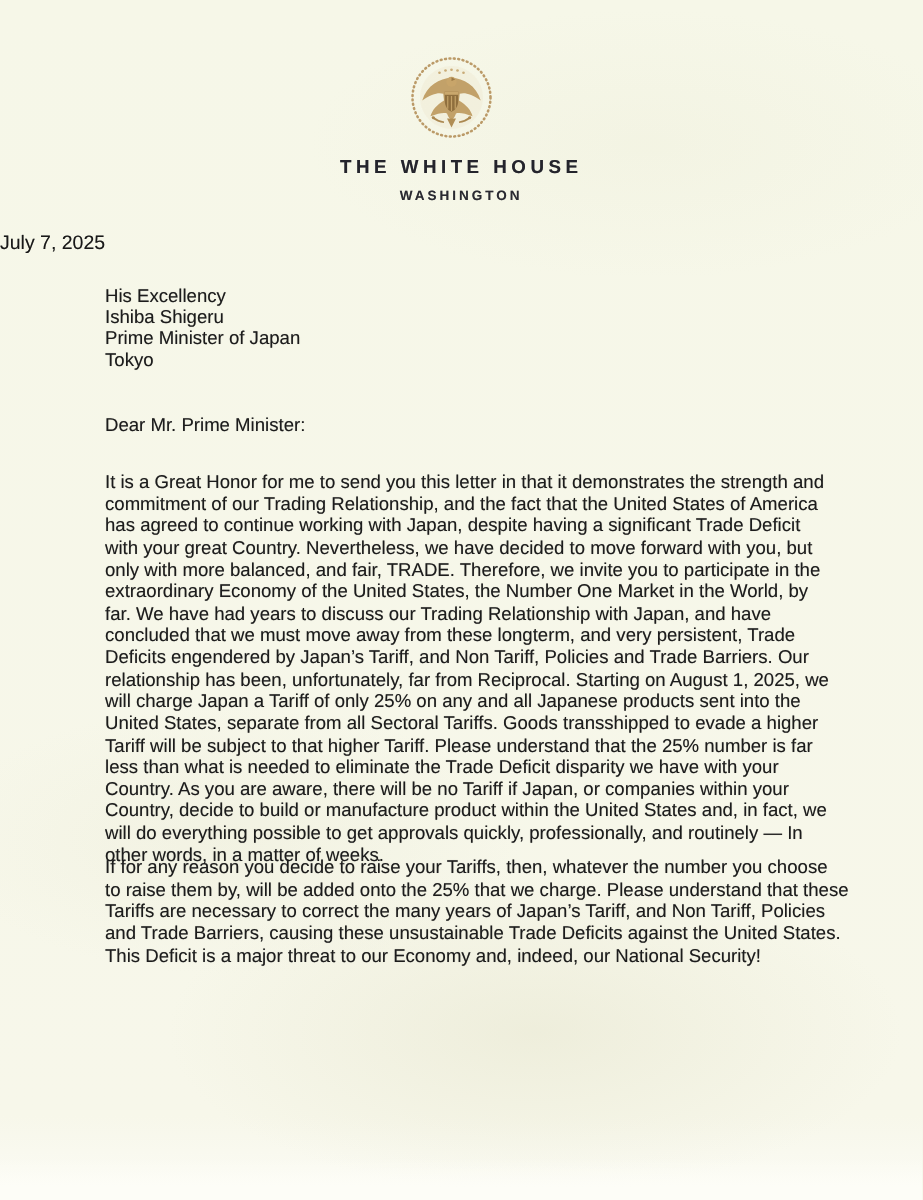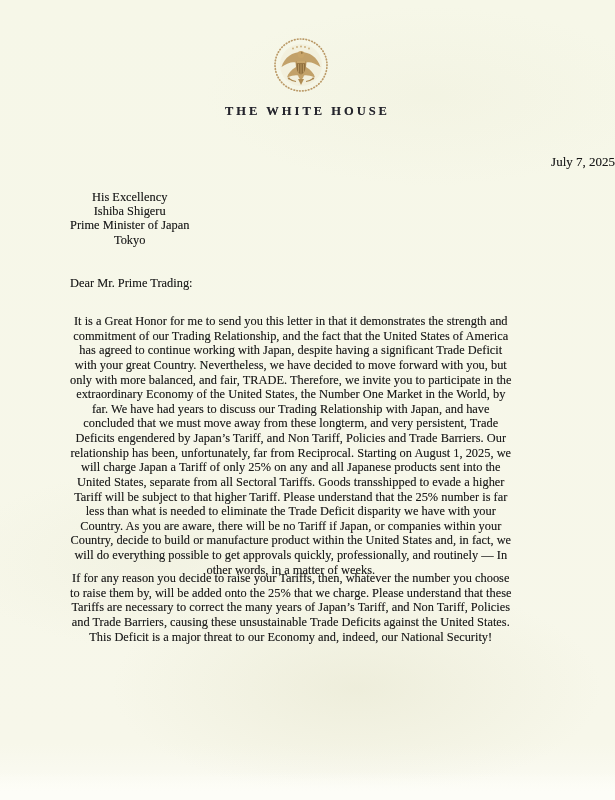--- a/index.html
+++ b/index.html
@@ -6,21 +6,21 @@
     margin: 0;
     padding: 0;
     background: #f6f7e9;
   }
   .page {
     position: relative;
     width: 615px;
     height: 800px;
     margin: 0 auto;
     overflow: hidden;
-    font-family: Liberation Serif, serif;
+    font-family: Liberation Sans, sans-serif;
     color: #1f1f1f;
     background:
       radial-gradient(ellipse 340px 150px at 58% 86%, rgba(225,224,198,0.40), transparent 72%),
       radial-gradient(ellipse 260px 120px at 25% 70%, rgba(228,228,205,0.25), transparent 75%),
       radial-gradient(ellipse 300px 120px at 70% 12%, rgba(234,234,212,0.25), transparent 75%),
       linear-gradient(#f6f7e8 0%, #f7f7ea 93%, #f9f9ef 96%, #fcfcf5 100%);
   }
   .scan-edge {
     position: absolute;
     left: 0; right: 0; bottom: 0;
@@ -53,33 +53,32 @@
     font-size: 9px;
     font-weight: bold;
     letter-spacing: 2px;
     color: #2a2a32;
     text-shadow: 0 0 0.4px rgba(20,20,30,0.4);
   }
   .date-line {
     position: absolute;
     top: 154px;
     left: 0; right: 0;
-    text-align: right;
+    text-align: left;
     font-size: 13px;
     color: #191919;
     text-shadow: 0 0 0.4px rgba(0,0,0,0.35);
   }
   .txt {
     position: absolute;
     left: 70px;
     white-space: pre;
     font-size: 12.4px;
     color: #1c1c1c;
     text-shadow: 0 0 0.45px rgba(10,10,10,0.4);
-    text-align: center;
   }
   .recipient-block { top: 190px; line-height: 14.2px; }
   .salutation-line { top: 276px; line-height: 14.6px; }
   .para-1 { top: 314px; line-height: 14.62px; }
   .para-2 { top: 571px; line-height: 14.62px; }
 </style>
 </head>
 <body>
 
 <div class="page">
@@ -119,28 +118,29 @@
       <path d="M26 43 L29 49 L32 43 Z" fill="#b08d54"></path>
 
       <path d="M16 42 q4 3 8 3.5" fill="none" stroke="#ab8850" stroke-width="1.1"></path>
       <path d="M42 42 q-4 3 -8 3.5" fill="none" stroke="#ab8850" stroke-width="1.1"></path>
       <circle cx="17" cy="42.5" r="1" fill="#ab8850"></circle>
       <circle cx="41" cy="42.5" r="1" fill="#ab8850"></circle>
     </svg>
   </div>
 
   <div class="letterhead-title">THE WHITE HOUSE</div>
+  <div class="letterhead-sub">WASHINGTON</div>
   <div class="date-line">July 7, 2025</div>
 
   <div class="txt recipient-block">His Excellency
 Ishiba Shigeru
 Prime Minister of Japan
 Tokyo</div>
 
-  <div class="txt salutation-line">Dear Mr. Prime Trading:</div>
+  <div class="txt salutation-line">Dear Mr. Prime Minister:</div>
 
   <div class="txt para-1">It is a Great Honor for me to send you this letter in that it demonstrates the strength and
 commitment of our Trading Relationship, and the fact that the United States of America
 has agreed to continue working with Japan, despite having a significant Trade Deficit
 with your great Country. Nevertheless, we have decided to move forward with you, but
 only with more balanced, and fair, TRADE. Therefore, we invite you to participate in the
 extraordinary Economy of the United States, the Number One Market in the World, by
 far. We have had years to discuss our Trading Relationship with Japan, and have
 concluded that we must move away from these longterm, and very persistent, Trade
 Deficits engendered by Japan’s Tariff, and Non Tariff, Policies and Trade Barriers. Our

